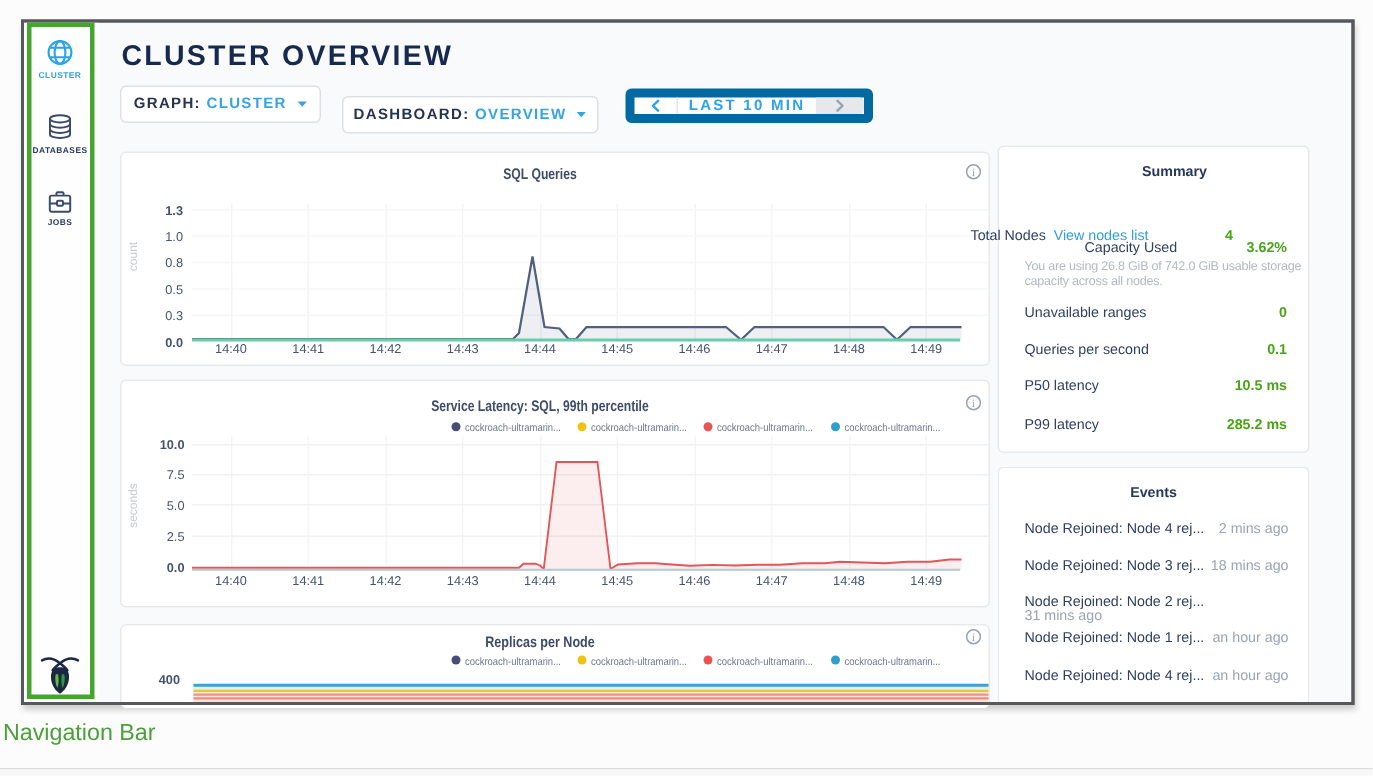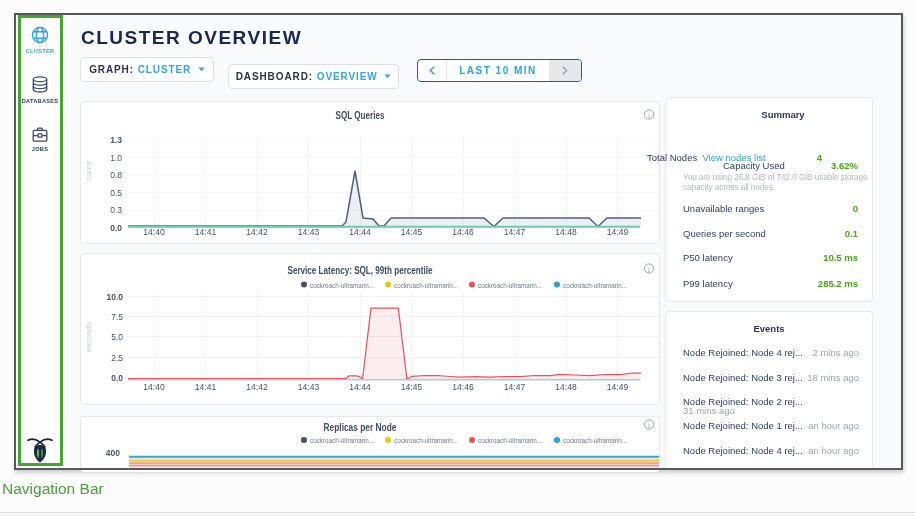--- a/index.html
+++ b/index.html
@@ -56,21 +56,21 @@
 
 <div id="title" class="fx">CLUSTER OVERVIEW</div>
 
 <div class="ddl" style="left:80px;top:57px;width:134px;height:25px;">GRAPH:&nbsp;<span class="blue">CLUSTER</span>&nbsp;<svg style="margin-left:3px" width="7" height="5" viewBox="0 0 7 5">
       <path d="M0.4 0.6 L3.5 4.2 L6.6 0.6 Z" fill="#34a5e2"></path>
     </svg></div>
 <div class="ddl" style="left:228px;top:64px;width:171px;height:25px;">DASHBOARD:&nbsp;<span class="blue">OVERVIEW</span>&nbsp;<svg style="margin-left:3px" width="7" height="5" viewBox="0 0 7 5">
       <path d="M0.4 0.6 L3.5 4.2 L6.6 0.6 Z" fill="#34a5e2"></path>
     </svg></div>
 
-<div class="fx" style="left:417px;top:59px;width:165px;height:23px;background:#fff;border:1px solid #0369a1;border-radius:4px;z-index:2;display:flex;">
+<div class="fx" style="left:417px;top:59px;width:165px;height:23px;background:#fff;border:6px solid #0369a1;border-radius:4px;z-index:2;display:flex;">
   <div style="width:29px;border-right:1px solid #e3e6ea;display:flex;align-items:center;justify-content:center;">
       <svg width="6" height="9" viewBox="0 0 6 9">
         <path d="M4.7 1.2 L1.3 4.5 L4.7 7.8" fill="none" stroke="#2aa3ea" stroke-width="1.6" stroke-linecap="round" stroke-linejoin="round"></path>
       </svg>
     </div>
   <div style="flex:1;display:flex;align-items:center;justify-content:center;font-size:10px;font-weight:700;letter-spacing:1.5px;color:#2aa3ea;">LAST 10 MIN</div>
   <div style="width:32px;background:#e6e8eb;border-radius:0 3px 3px 0;display:flex;align-items:center;justify-content:center;">
       <svg width="6" height="9" viewBox="0 0 6 9">
         <path d="M1.3 1.2 L4.7 4.5 L1.3 7.8" fill="none" stroke="#9aa2ac" stroke-width="1.6" stroke-linecap="round" stroke-linejoin="round"></path>
       </svg>

